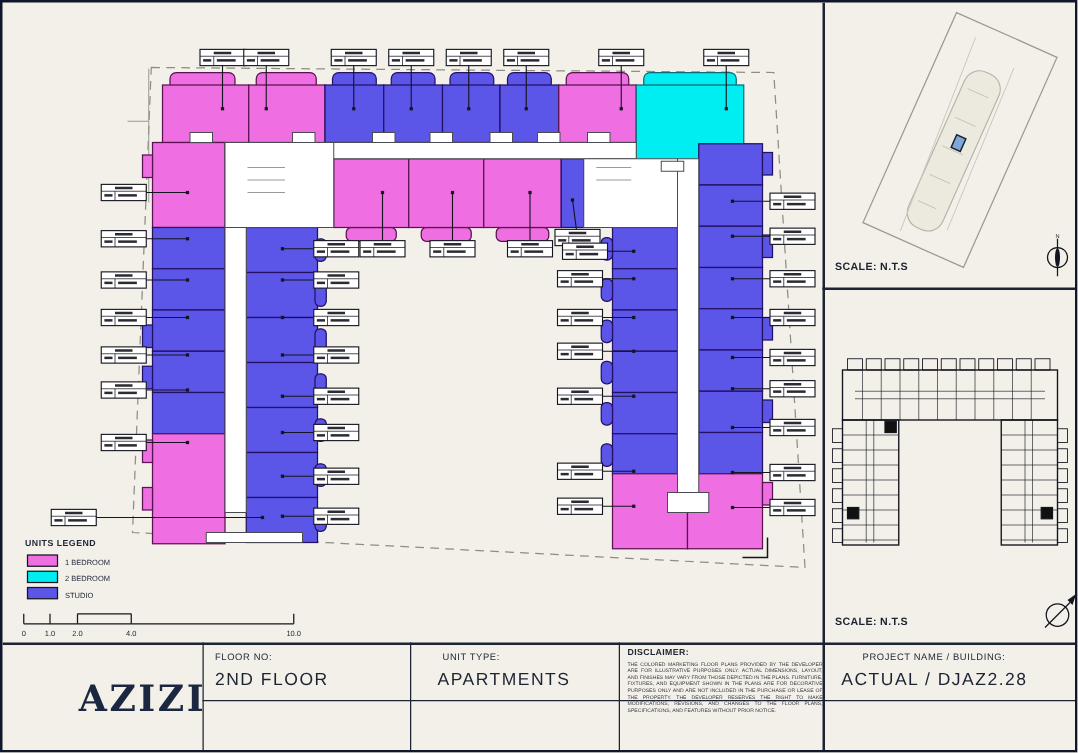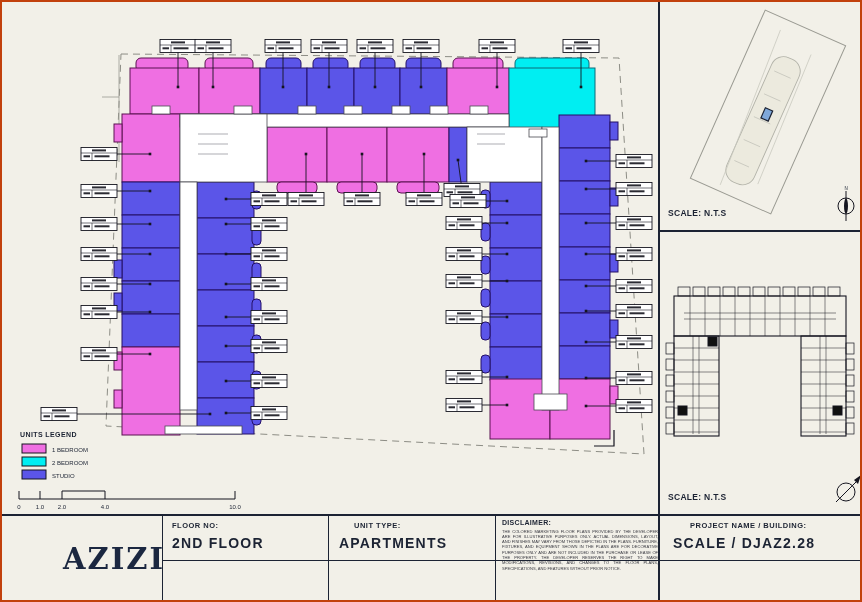--- a/index.html
+++ b/index.html
@@ -1,33 +1,33 @@
 <!DOCTYPE html>
 <html style="--one_bedroom: #ef6fe2; --two_bedroom: #00eef2; --studio: #5b55e8; --paper: #f2f0e8; --ink: #1c2333;"><head>
 <meta charset="utf-8">
 <style>
   html,body{margin:0;padding:0;background:#d8d8d2;}
   #sheet{position:relative;width:862px;height:602px;background:#f2f0e8;
-         border:2px solid #c2410c;box-sizing:border-box;overflow:hidden;
+         border:2px solid #0f172a;box-sizing:border-box;overflow:hidden;
          font-family:"Liberation Sans",sans-serif;color:#1c2333;}
   .abs{position:absolute;}
   .ln{position:absolute;background:#1c2333;}
   svg{display:block;}
   
   .pk{fill:var(--one_bedroom);stroke:#5a1250;stroke-width:1;}
   .cy{fill:var(--two_bedroom);stroke:#0d6a78;stroke-width:1;}
   .bl{fill:var(--studio);stroke:#241066;stroke-width:1;}
   .wh{fill:#ffffff;stroke:#4a4a52;stroke-width:.8;}
   .sw{stroke:#15151f;stroke-width:1;}
   .t7{font:700 7px "Liberation Sans",sans-serif;fill:#1c2333;letter-spacing:.4px;}
   .t6{font:6px "Liberation Sans",sans-serif;fill:#1c2333;}
   .t8{font:700 8.5px "Liberation Sans",sans-serif;fill:#1c2333;letter-spacing:.3px;}
   
-  .tb-label{position:absolute;font-size:7.5px;font-weight:700;letter-spacing:.5px;}
-  .tb-value{position:absolute;font-size:14px;font-weight:700;letter-spacing:1.2px;}
+  .tb-label{position:absolute;font-size:7.5px;font-weight:400;letter-spacing:.5px;}
+  .tb-value{position:absolute;font-size:14px;font-weight:400;letter-spacing:1.2px;}
   .disc-label{position:absolute;font-size:7px;font-weight:700;letter-spacing:.3px;}
   .disc-body{position:absolute;width:306px;font-size:8px;line-height:1.3;color:#3a3a42;
              transform:scale(.51);transform-origin:0 0;text-align:justify;}
   .logo{position:absolute;left:16px;top:540px;width:132px;height:34px;display:flex;align-items:center;}
   .logo-bars{display:flex;flex-direction:column;justify-content:space-between;width:30px;height:27px;margin-right:5px;}
   .logo-bars span{display:block;height:3.2px;background:#1b2740;}
   .logo-text{font-family:"DejaVu Serif",serif;font-weight:700;font-size:29px;color:#1b2740;letter-spacing:2px;line-height:1;margin-left:40px;}
 </style>
 </head>
 <body>
@@ -723,21 +723,21 @@
         <span></span>
         <span></span>
     </div>
     <div class="logo-text">AZIZI</div>
   </div>
 
   <div class="tb-label" style="left:170px;top:519px">FLOOR NO:</div>
   <div class="tb-value" style="left:170px;top:533px">2ND FLOOR</div>
 
   <div class="tb-label" style="left:352px;top:519px">UNIT TYPE:</div>
-  <div class="tb-value" style="left:337px;top:533px">APARTMENTS</div>
+  <div class="tb-value" style="left:348px;top:533px">APARTMENTS</div>
 
   <div class="disc-label" style="left:500px;top:517px">DISCLAIMER:</div>
   <div class="disc-body" style="left:500px;top:527px">THE COLORED MARKETING FLOOR PLANS PROVIDED BY THE DEVELOPER ARE FOR ILLUSTRATIVE PURPOSES ONLY. ACTUAL DIMENSIONS, LAYOUT, AND FINISHES MAY VARY FROM THOSE DEPICTED IN THE PLANS. FURNITURE, FIXTURES, AND EQUIPMENT SHOWN IN THE PLANS ARE FOR DECORATIVE PURPOSES ONLY AND ARE NOT INCLUDED IN THE PURCHASE OR LEASE OF THE PROPERTY. THE DEVELOPER RESERVES THE RIGHT TO MAKE MODIFICATIONS, REVISIONS, AND CHANGES TO THE FLOOR PLANS, SPECIFICATIONS, AND FEATURES WITHOUT PRIOR NOTICE.</div>
 
   <div class="tb-label" style="left:688px;top:519px">PROJECT NAME / BUILDING:</div>
-  <div class="tb-value" style="left:671px;top:533px">SCALE / DJAZ2.28</div>
+  <div class="tb-value" style="left:671px;top:533px">ACTUAL / DJAZ2.28</div>
 
 </div>
 
 </body></html>

